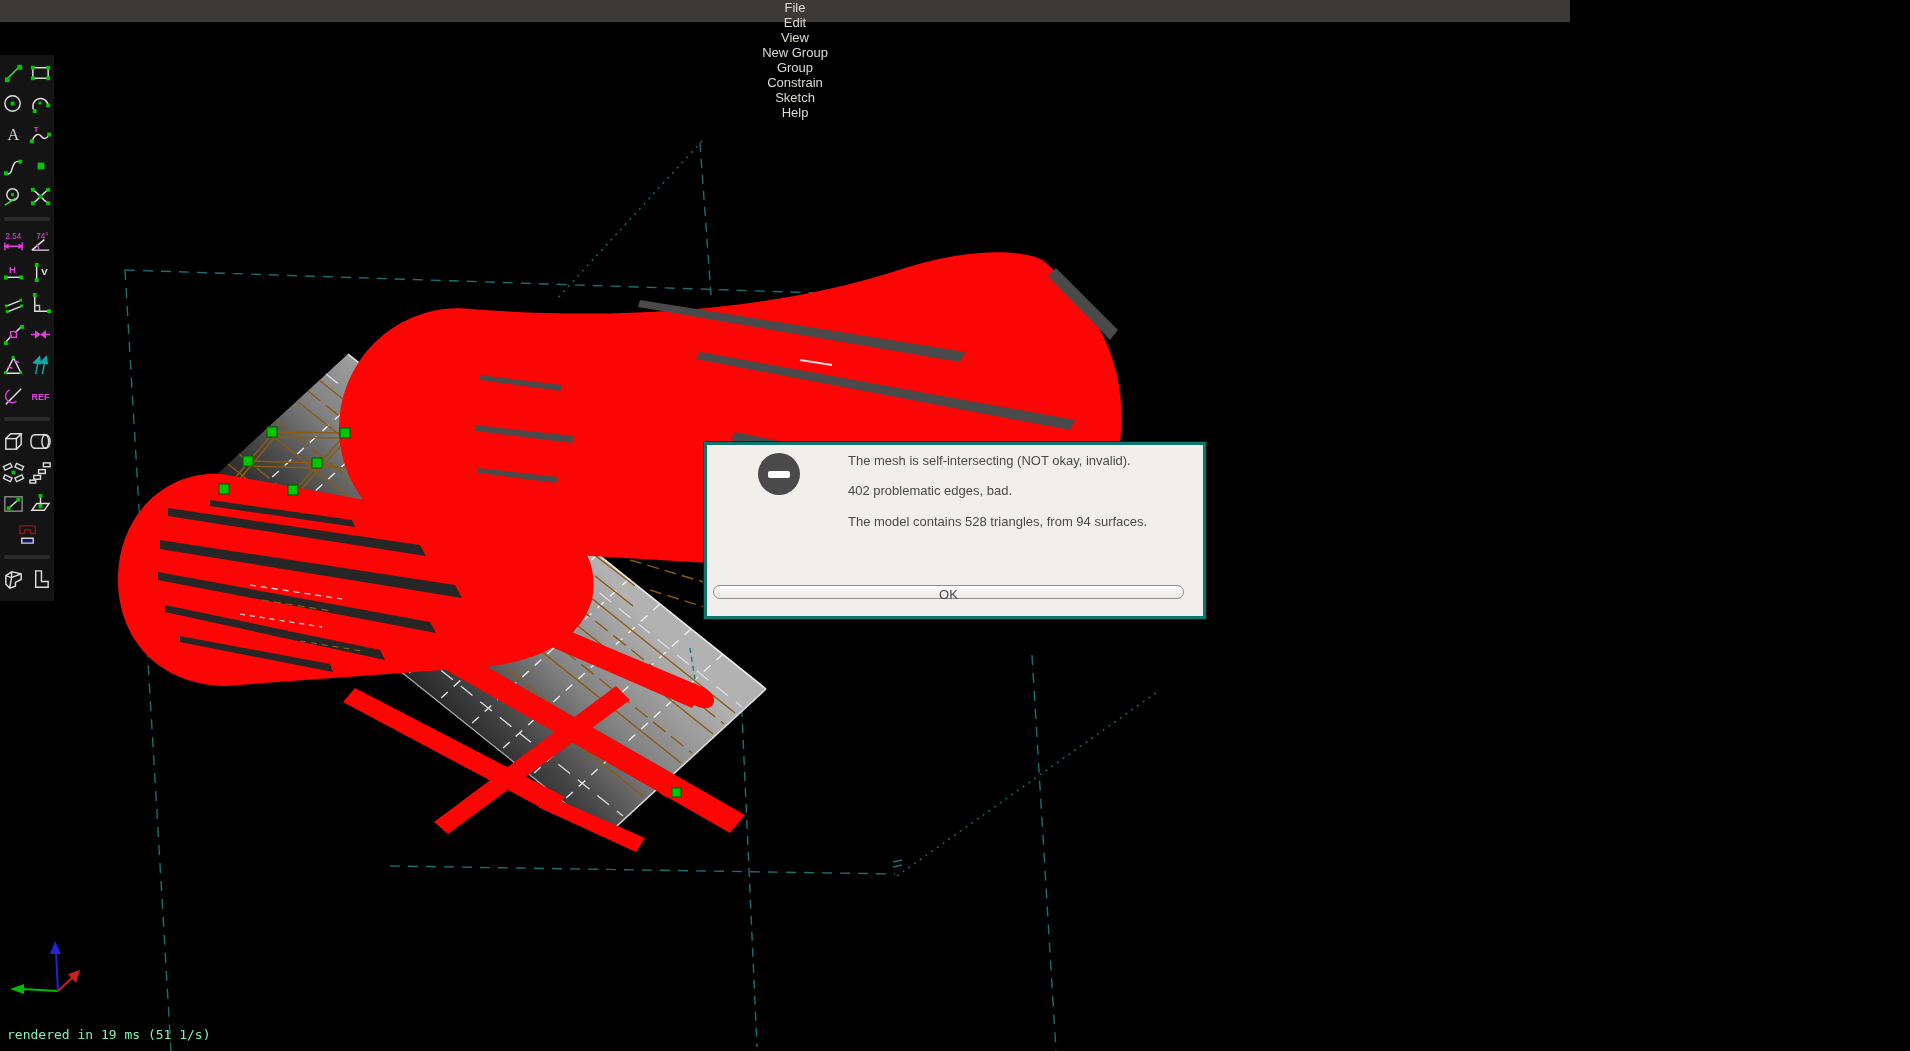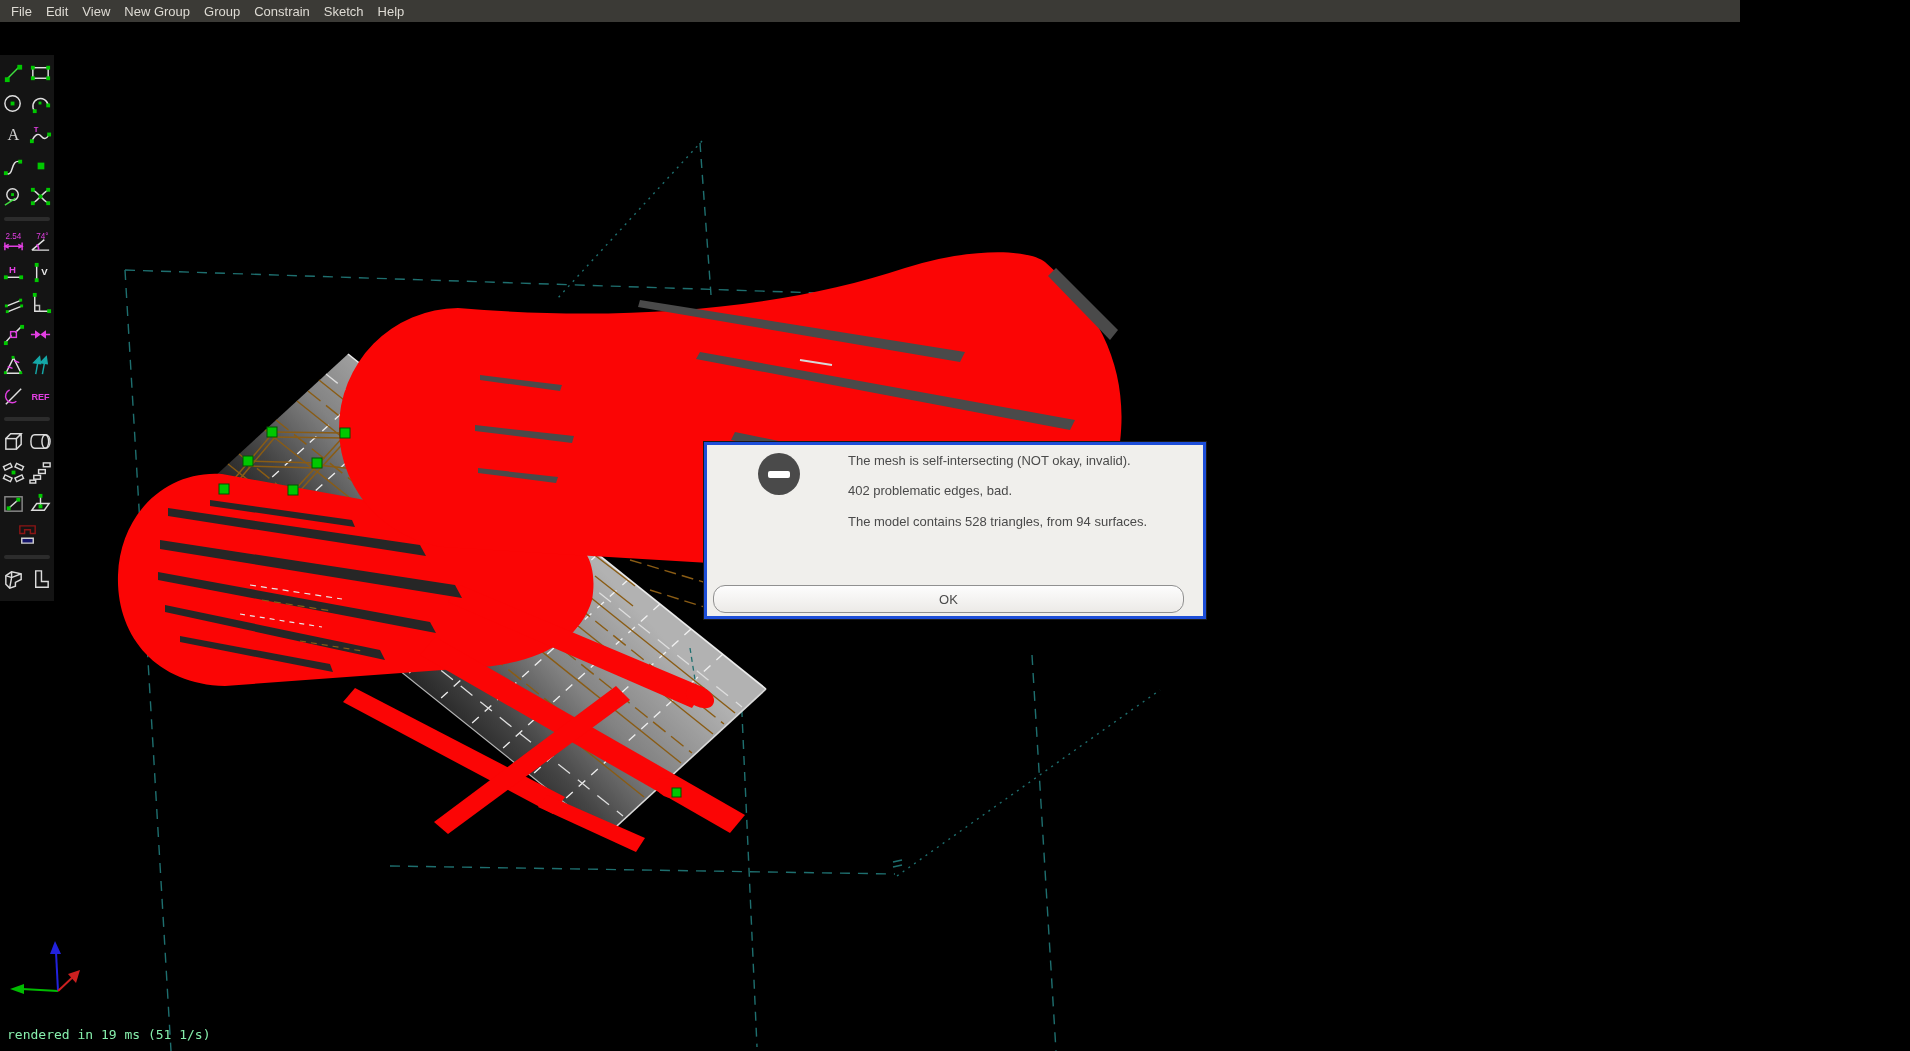--- a/index.html
+++ b/index.html
@@ -1,45 +1,45 @@
 <!DOCTYPE html>
 <html><head>
 <meta charset="utf-8">
 <style>
   html,body{margin:0;padding:0;background:#000;width:1910px;height:1051px;overflow:hidden;
     font-family:"Liberation Sans",sans-serif;}
   #stage{position:relative;width:1910px;height:1051px;background:#000;}
 
   
-  #menubar{position:absolute;left:0;top:0;width:1740px;height:22px;background:#3b3a36;
-    display:flex;align-items:center;padding-left:4px;box-sizing:border-box;z-index:30;}
+  #menubar{position:absolute;left:0;top:0;width:1570px;height:22px;background:#3b3a36;
+    display:flex;align-items:center;padding-left:20px;box-sizing:border-box;z-index:30;flex-direction:column;}
   .menu-item{color:#dedbd4;font-size:13px;padding:0 7px;height:22px;display:flex;align-items:center;cursor:default;}
 
   
   #toolbar{position:absolute;left:0;top:55px;width:54px;background:#141414;z-index:25;
     display:flex;flex-direction:column;align-items:center;padding:2px 0 6px 0;}
   .trow{display:flex;width:54px;justify-content:space-evenly;}
   .tool{width:26px;height:31px;background:transparent;border:none;padding:1px;margin:0;display:flex;
     align-items:center;justify-content:center;cursor:pointer;}
   .tool svg{width:23px;height:23px;display:block;}
   .tsep{width:46px;height:4px;background:#2c2c2c;border-radius:2px;margin:5px 0;}
   .tool svg *{stroke-width:1.5;}
 
   
   #viewport{position:absolute;left:0;top:0;z-index:1;}
 
   
   #dialog{position:absolute;left:704px;top:442px;width:502px;height:177px;box-sizing:border-box;
-    background:#f0efec;border:3px solid #1d4ed8;outline:1px solid #191919;z-index:40;}
+    background:#f0efec;border:3px solid #0f766e;outline:1px solid #191919;z-index:40;}
   #dialog .dlg-icon{position:absolute;left:51px;top:8px;width:42px;height:42px;border-radius:50%;
     background:#4a4a4a;display:flex;align-items:center;justify-content:center;}
   #dialog .dlg-icon .bar{width:22px;height:7px;background:#fff;border-radius:2px;}
   #dialog .dlg-lines{position:absolute;left:141px;top:0px;right:8px;}
   #dialog .dlg-line{height:30.5px;display:flex;align-items:center;font-size:13px;color:#4a4a4a;}
-  #ok-button{position:absolute;left:6px;right:19px;top:140px;height:28px;border:1px solid #909090;
+  #ok-button{position:absolute;left:6px;right:19px;top:140px;height:14px;border:1px solid #909090;
     border-radius:12px;background:linear-gradient(#fdfdfd,#eceae7);font-size:13px;color:#4a4a4a;
     font-family:"Liberation Sans",sans-serif;cursor:pointer;}
 
   
   #statusbar{position:absolute;left:7px;top:1027px;color:#86efac;z-index:20;
     font-family:"DejaVu Sans Mono","Liberation Mono",monospace;font-size:13px;}
 </style>
 </head>
 <body>
 

